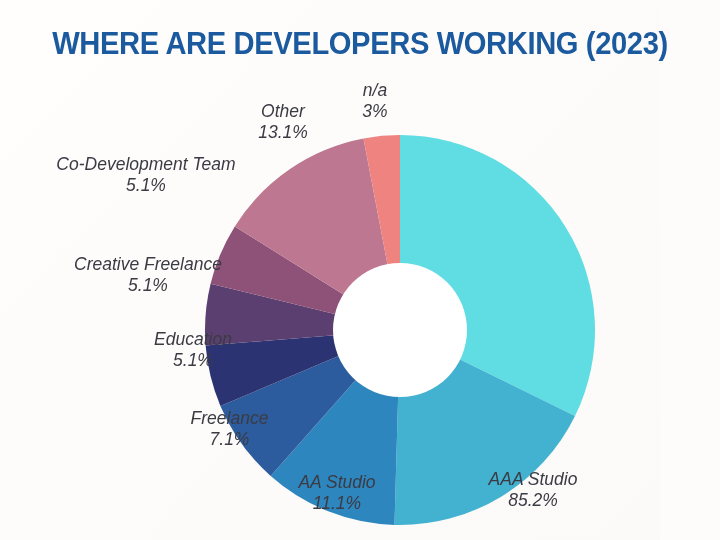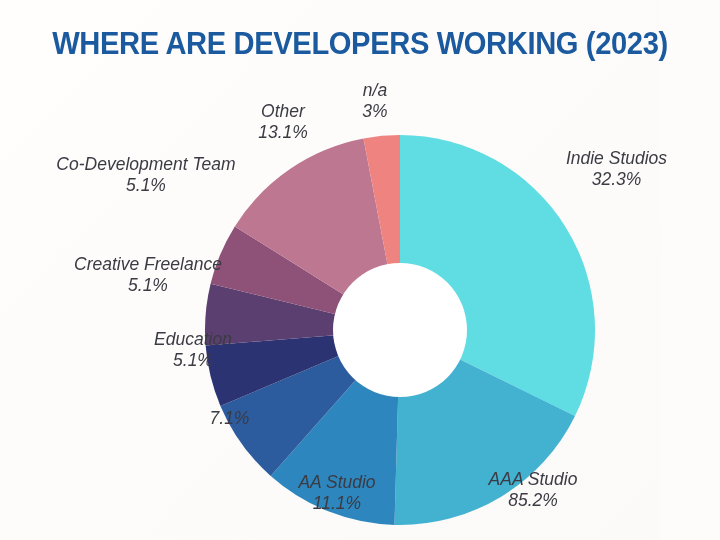--- a/index.html
+++ b/index.html
@@ -77,36 +77,33 @@
         <path d="M 400 330 L 270.69 475.96 A 195 195 0 0 1 220.40 405.96 Z" fill="#2D5C9E"></path>
         <path d="M 400 330 L 220.40 405.96 A 195 195 0 0 1 205.62 345.59 Z" fill="#2C3372"></path>
         <path d="M 400 330 L 205.62 345.59 A 195 195 0 0 1 210.59 283.63 Z" fill="#5B3F70"></path>
         <path d="M 400 330 L 210.59 283.63 A 195 195 0 0 1 234.81 226.38 Z" fill="#8E5278"></path>
         <path d="M 400 330 L 234.81 226.38 A 195 195 0 0 1 363.50 138.45 Z" fill="#BE7790"></path>
         <path d="M 400 330 L 363.50 138.45 A 195 195 0 0 1 400.00 135.00 Z" fill="#EE8380"></path>
       </g>
     <circle id="donut-hole" cx="400" cy="330" r="67" fill="#ffffff"></circle>
   </svg>
 
-  <div class="slice-label lbl-indie">
-    <span class="lbl-name">Indie Studios</span>
-    <span class="lbl-val">32.3%</span>
-  </div>
 
   <div class="slice-label lbl-aaa">
     <span class="lbl-name">AAA Studio</span>
     <span class="lbl-val">85.2%</span>
   </div>
 
   <div class="slice-label lbl-aa">
     <span class="lbl-name">AA Studio</span>
     <span class="lbl-val">11.1%</span>
   </div>
 
   <div class="slice-label lbl-free">
+    <span class="lbl-name">Freelance</span>
     <span class="lbl-val">7.1%</span>
   </div>
 
   <div class="slice-label lbl-edu">
     <span class="lbl-name">Education</span>
     <span class="lbl-val">5.1%</span>
   </div>
 
   <div class="slice-label lbl-creat">
     <span class="lbl-name">Creative Freelance</span>

